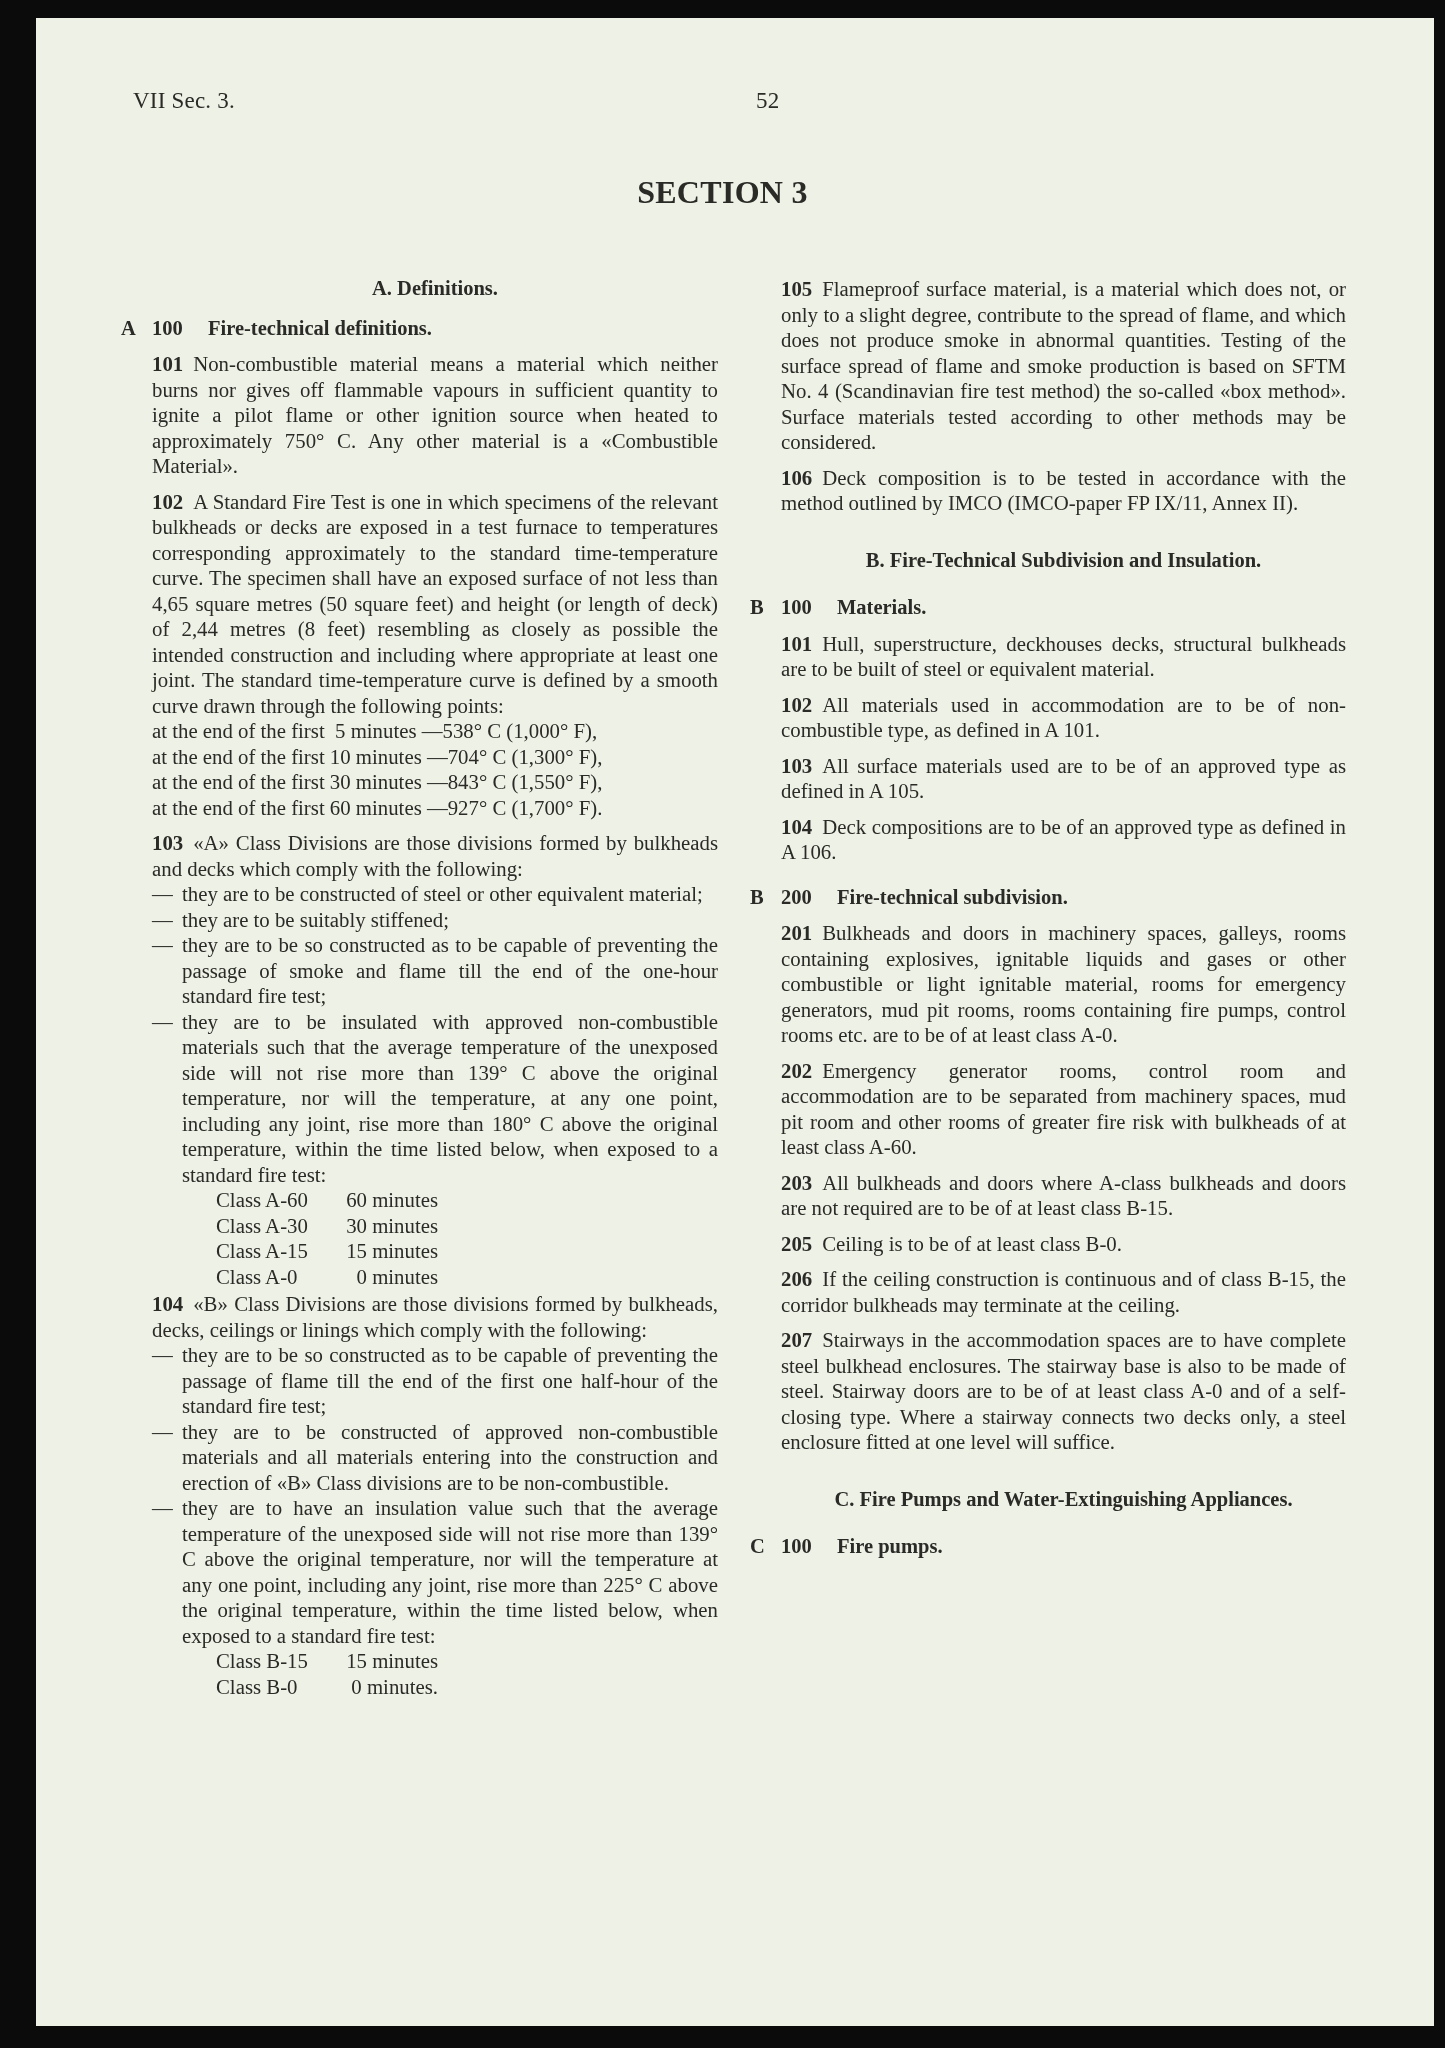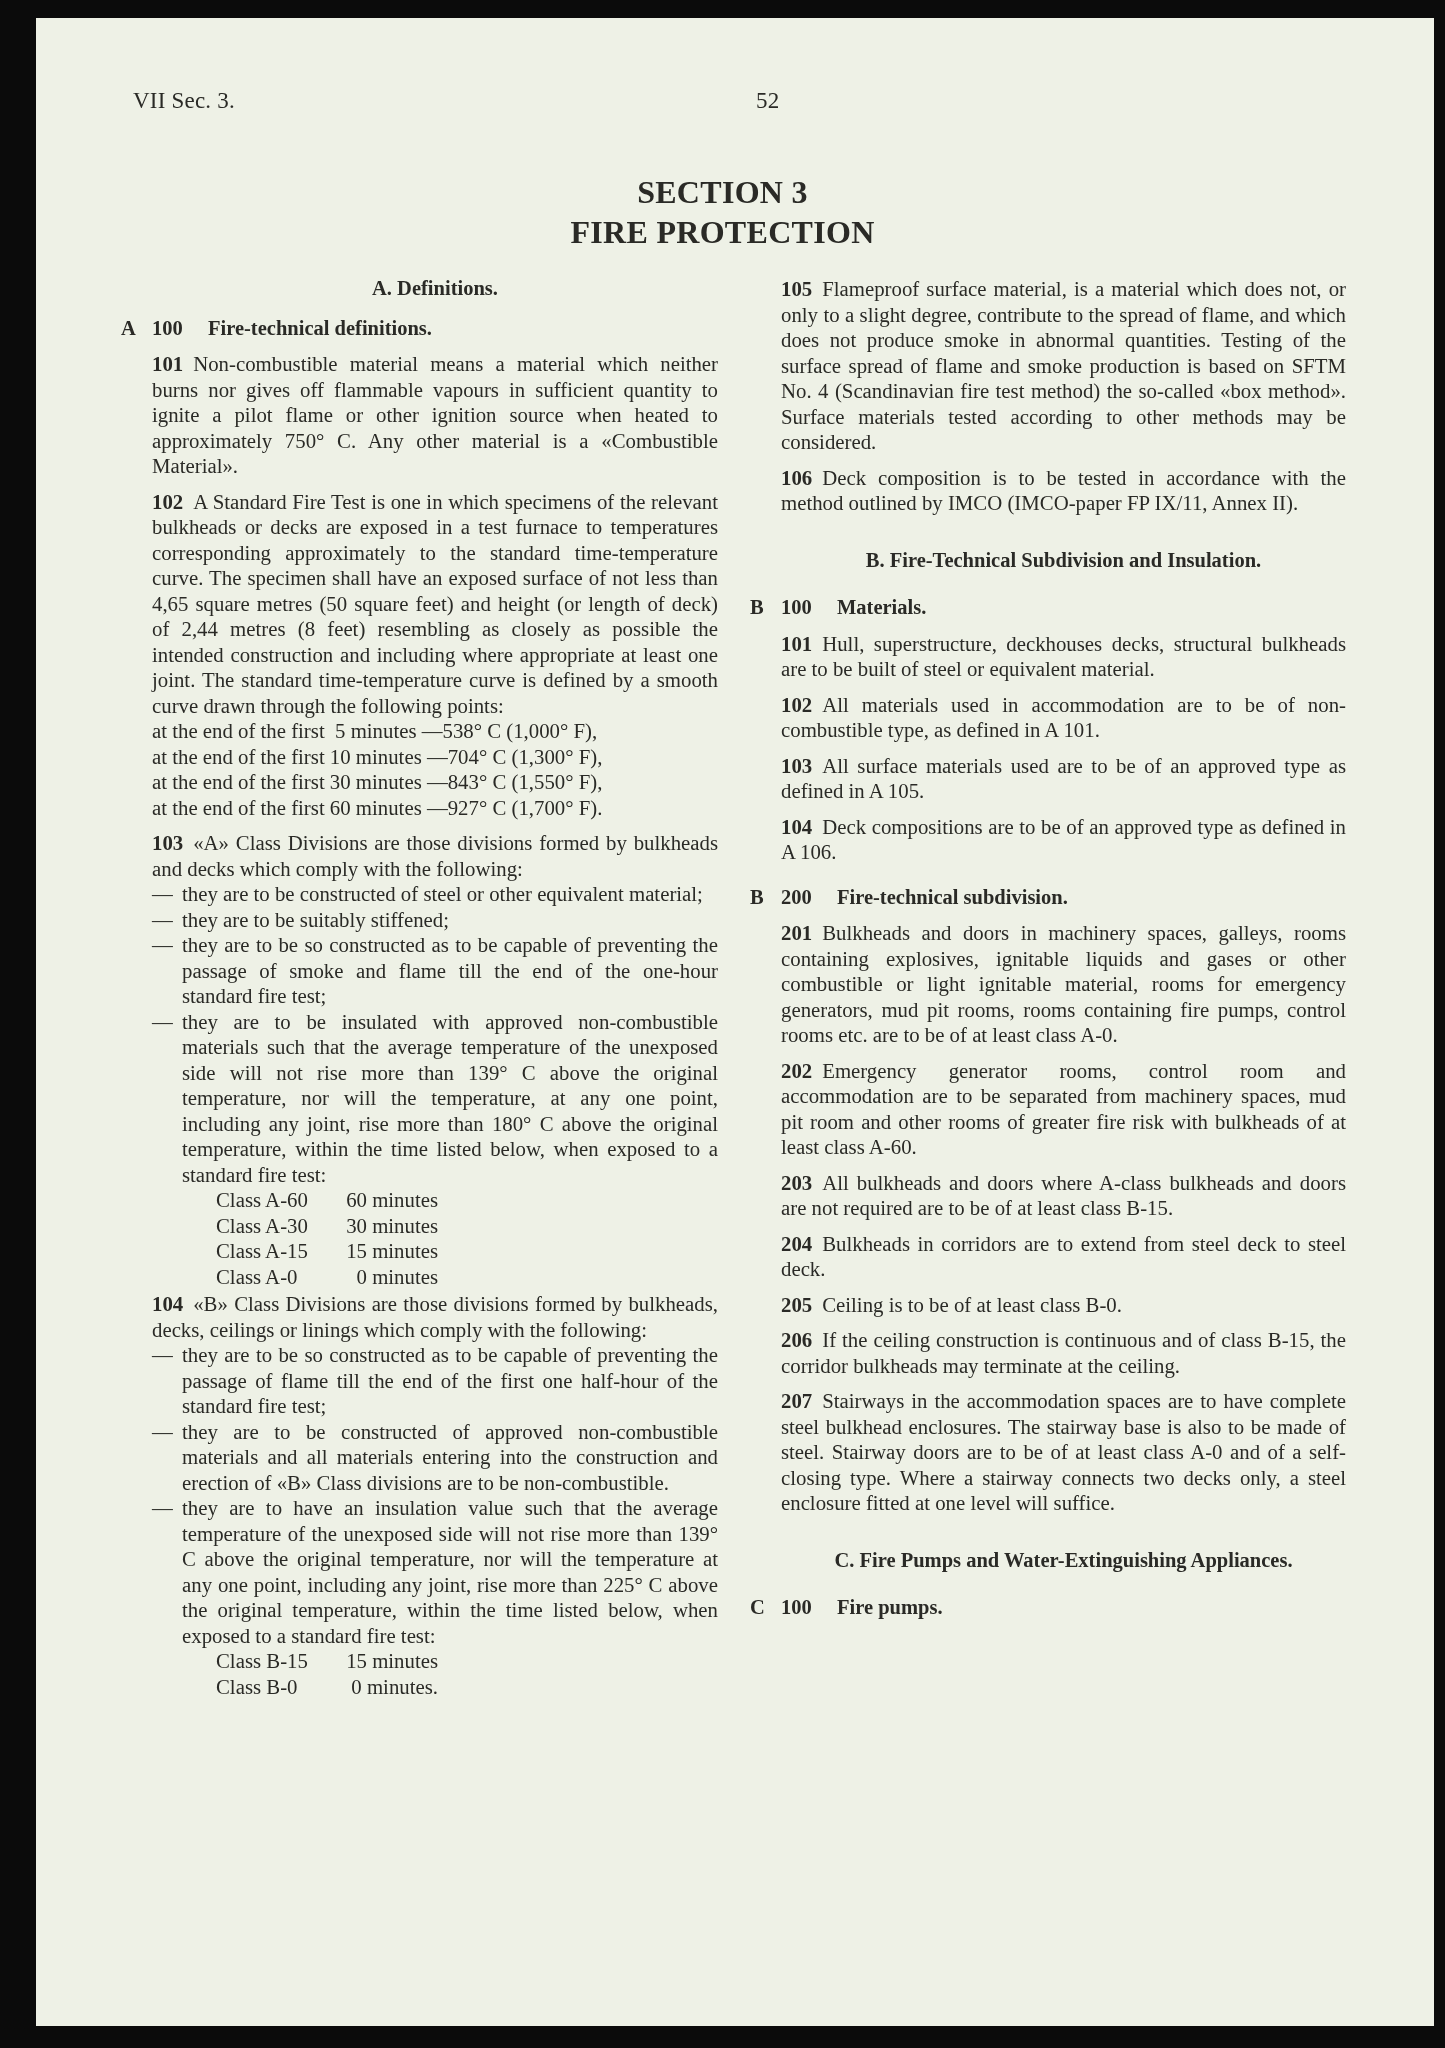--- a/index.html
+++ b/index.html
@@ -39,21 +39,20 @@
 </head>
 <body>
 
 <div class="page">
   <div class="running-head rh-left">VII Sec. 3.</div>
   <div class="running-head rh-center">52</div>
 </div>
 
 <div class="section-title">
   <div>SECTION 3</div>
-  <div>FIRE PROTECTION</div>
 </div>
 
 <div class="col col-left">
   <div class="chapter-head">A. Definitions.</div>
   <div class="sub-head">
     <span class="letter">A</span><span class="num">100</span><span>Fire-technical definitions.</span>
   </div>
 
   <p class="para"><span class="pn">101</span><span>Non-combustible material means a material which neither burns nor gives off flammable vapours in sufficient quantity to ignite a pilot flame or other ignition source when heated to approximately 750° C. Any other material is a «Combustible Material».</span></p>
 
@@ -127,21 +126,20 @@
   <p class="para"><span class="pn">102</span><span>All materials used in accommodation are to be of non-combustible type, as defined in A 101.</span></p>
   <p class="para"><span class="pn">103</span><span>All surface materials used are to be of an approved type as defined in A 105.</span></p>
   <p class="para" style="margin-bottom:20px"><span class="pn">104</span><span>Deck compositions are to be of an approved type as defined in A 106.</span></p>
 
   <div class="sub-head">
     <span class="letter">B</span><span class="num">200</span><span>Fire-technical subdivision.</span>
   </div>
   <p class="para"><span class="pn">201</span><span>Bulkheads and doors in machinery spaces, galleys, rooms containing explosives, ignitable liquids and gases or other combustible or light ignitable material, rooms for emergency generators, mud pit rooms, rooms containing fire pumps, control rooms etc. are to be of at least class A-0.</span></p>
   <p class="para"><span class="pn">202</span><span>Emergency generator rooms, control room and accommodation are to be separated from machinery spaces, mud pit room and other rooms of greater fire risk with bulkheads of at least class A-60.</span></p>
   <p class="para"><span class="pn">203</span><span>All bulkheads and doors where A-class bulkheads and doors are not required are to be of at least class B-15.</span></p>
-  <p class="para"><span class="pn">204</span><span>Bulkheads in corridors are to extend from steel deck to steel deck.</span></p>
   <p class="para"><span class="pn">205</span><span>Ceiling is to be of at least class B-0.</span></p>
   <p class="para"><span class="pn">206</span><span>If the ceiling construction is continuous and of class B-15, the corridor bulkheads may terminate at the ceiling.</span></p>
   <p class="para"><span class="pn">207</span><span>Stairways in the accommodation spaces are to have complete steel bulkhead enclosures. The stairway base is also to be made of steel. Stairway doors are to be of at least class A-0 and of a self-closing type. Where a stairway connects two decks only, a steel enclosure fitted at one level will suffice.</span></p>
 
   <div style="height:22px"></div>
   <div class="chapter-head" style="margin-bottom:22px">C. Fire Pumps and Water-Extinguishing Appliances.</div>
 
   <div class="sub-head">
     <span class="letter">C</span><span class="num">100</span><span>Fire pumps.</span>
   </div>

